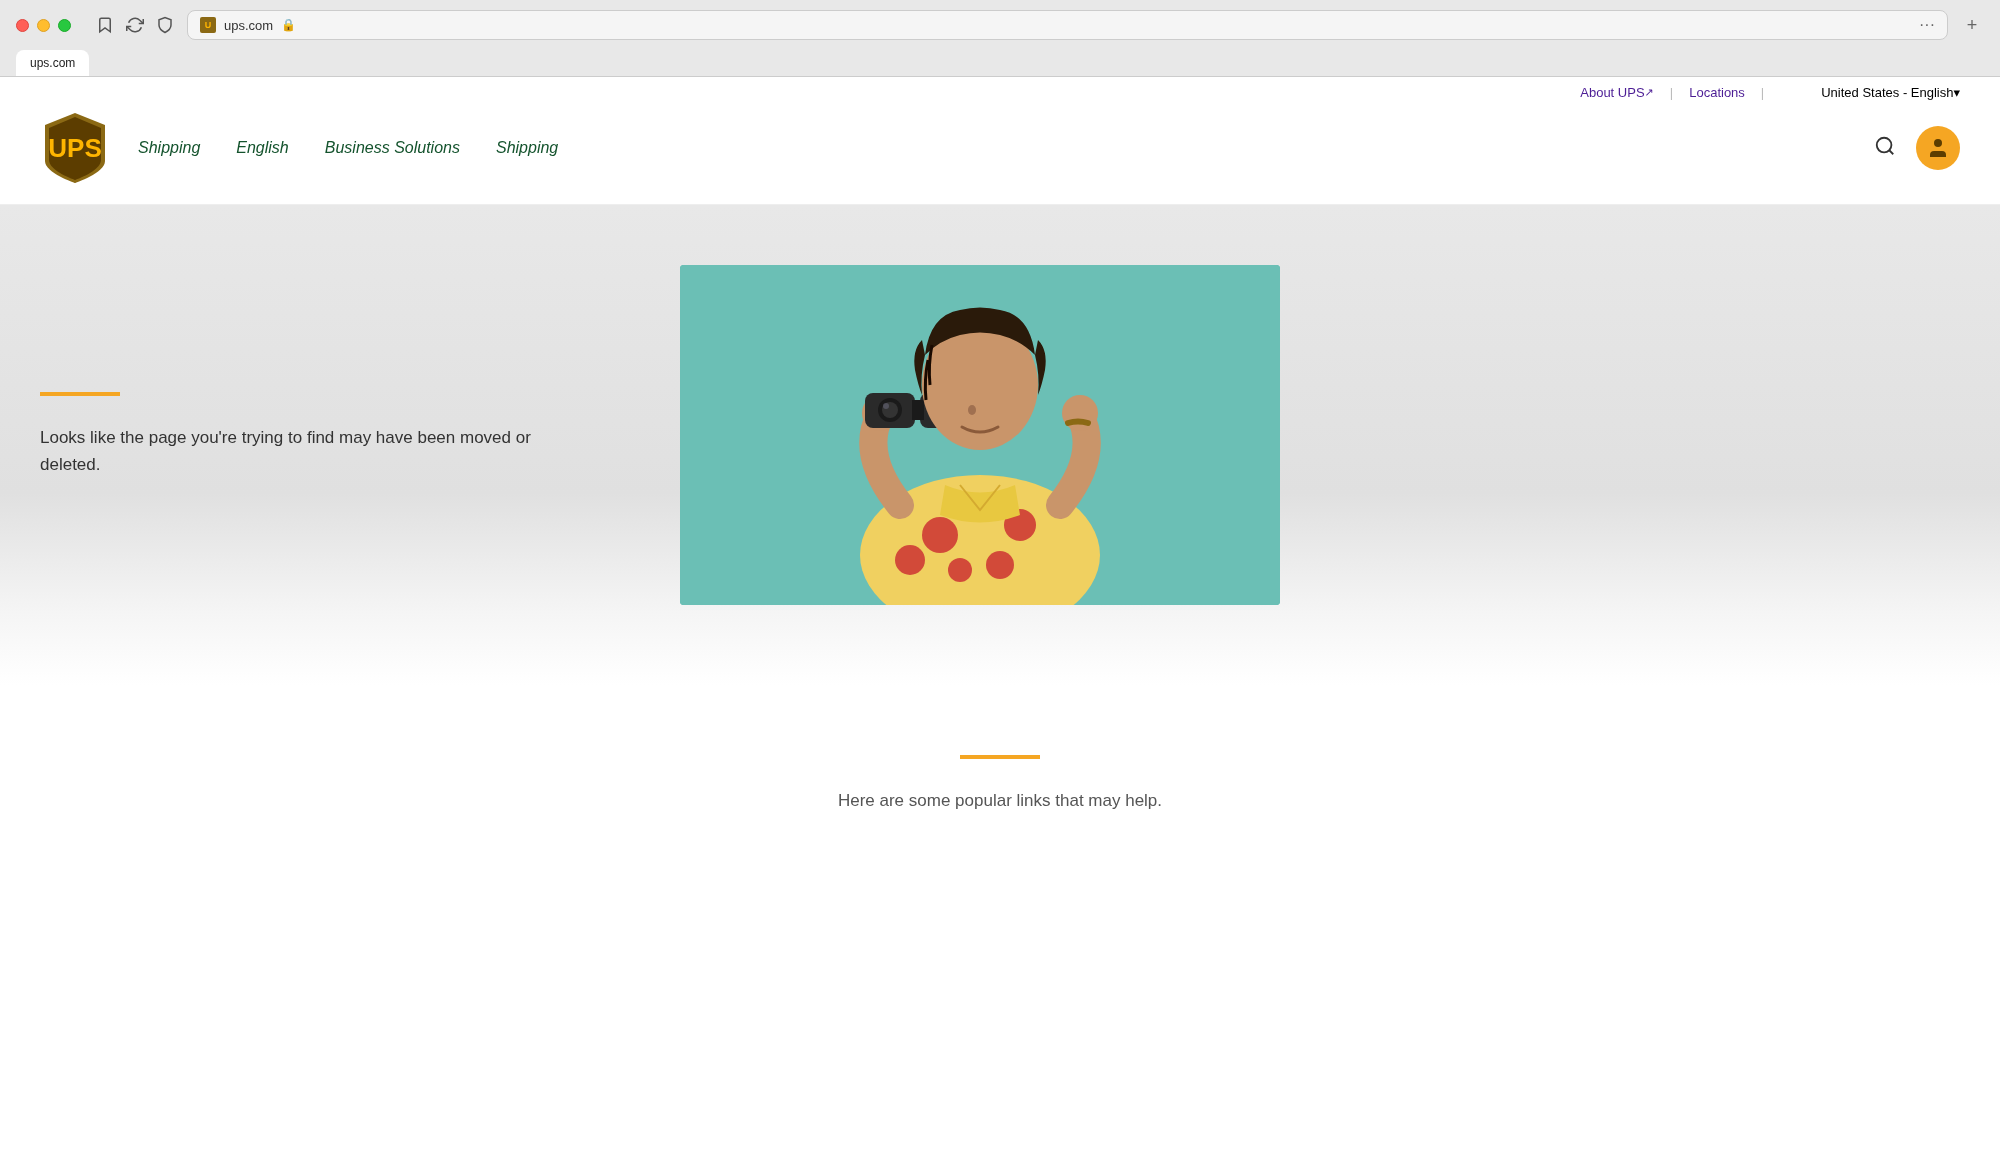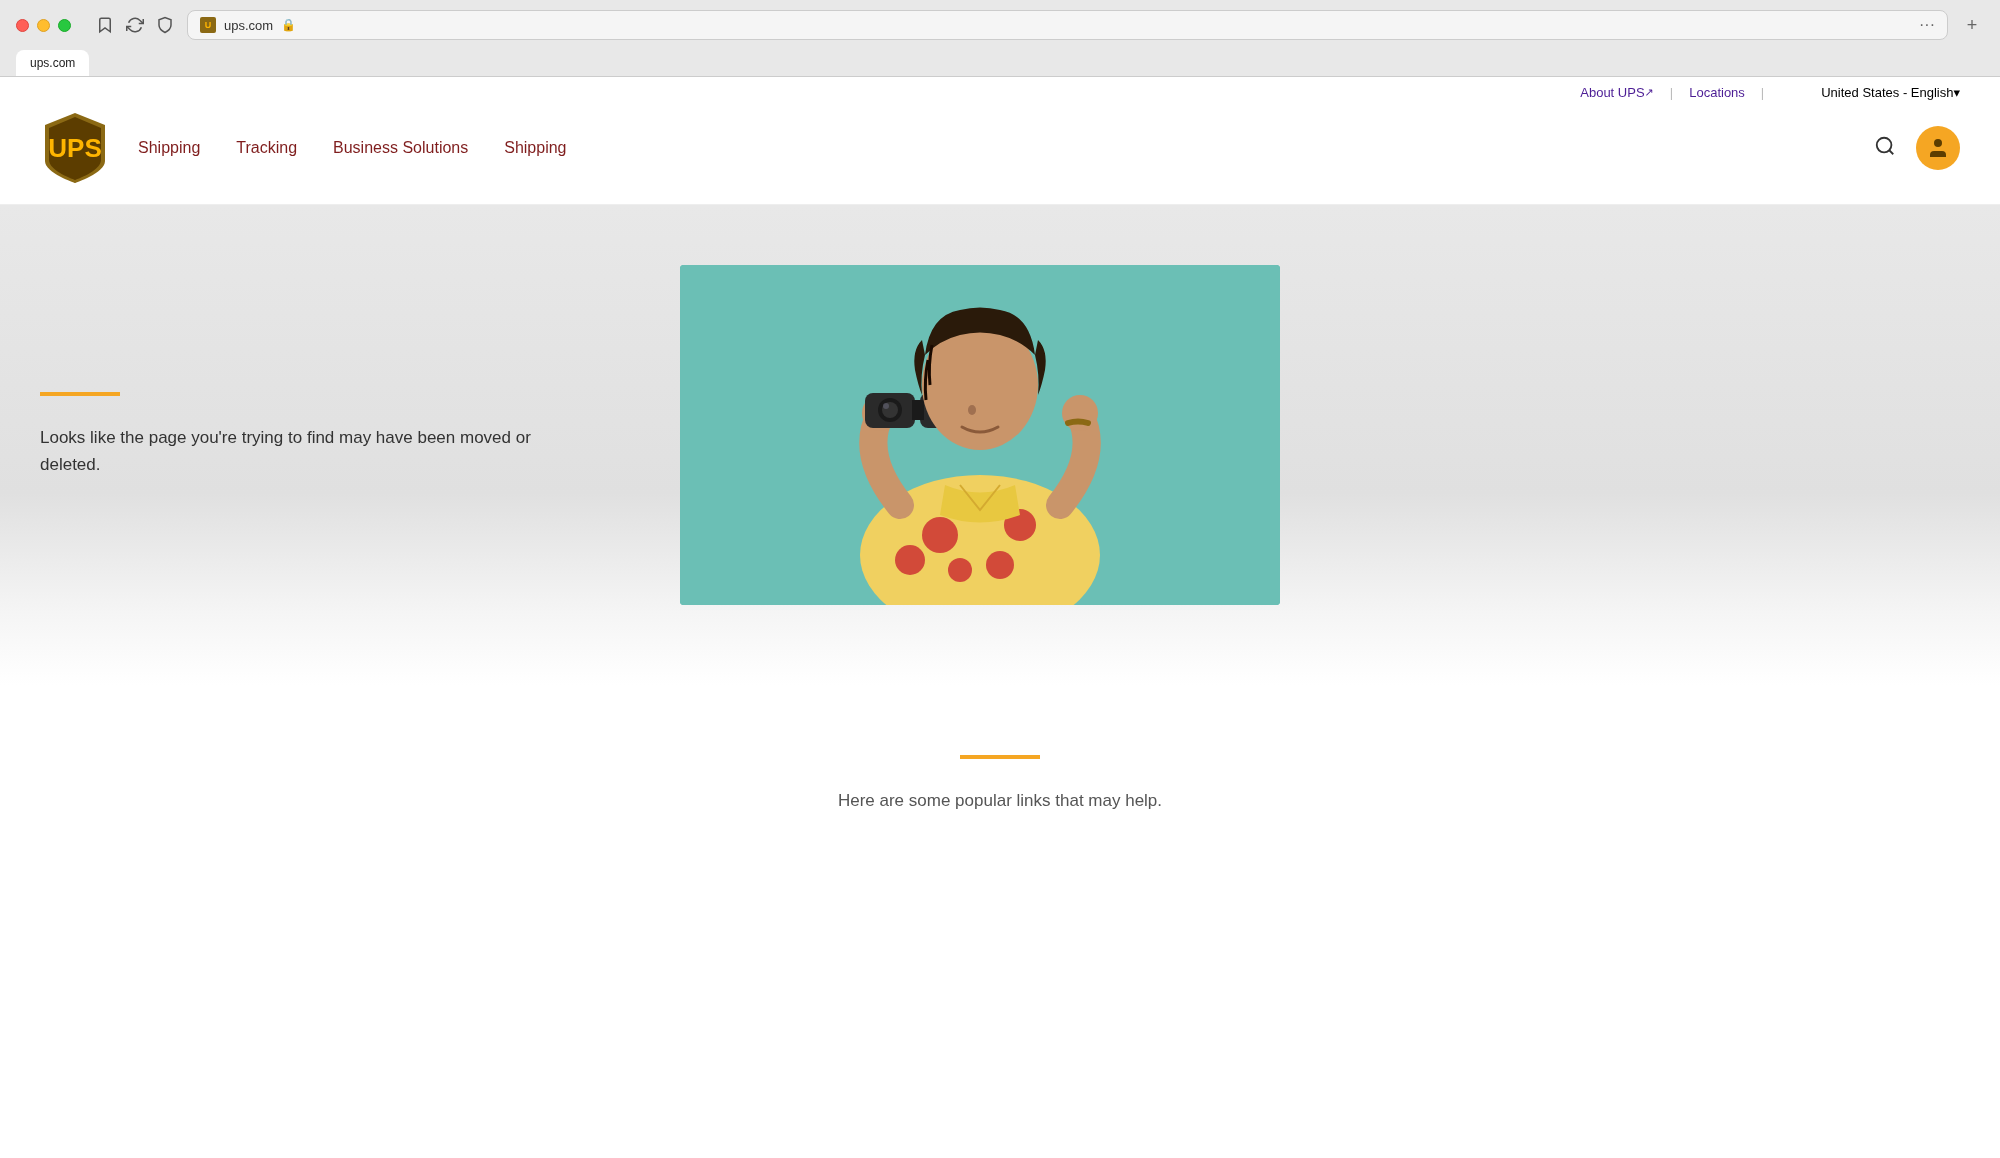--- a/index.html
+++ b/index.html
@@ -121,22 +121,22 @@
     }
     .ups-shield {
       width: 64px; height: 74px;
     }
     .nav-links {
       display: flex;
       gap: 36px;
       flex: 1;
     }
     .nav-links a {
-      color: #7f1d1d; text-decoration: none;
-      font-size: 16px; font-weight: 400;
+      color: #14532d; text-decoration: none;
+      font-size: 16px; font-weight: 400; font-style: italic;
     }
     .nav-actions {
       display: flex; align-items: center; gap: 20px;
       margin-left: auto;
     }
     .search-icon-btn {
       background: none; border: none; cursor: pointer;
       font-size: 20px; color: #333;
     }
     .user-avatar {
@@ -306,21 +306,21 @@
         <path d="M32 6 L58 17 L58 49 C58 60 32 69 32 69 C32 69 6 60 6 49 L6 17 Z" fill="#5C3D00"></path>
         <text x="32" y="46" text-anchor="middle" fill="#FFB500" font-size="26" font-weight="bold" font-family="Arial">UPS</text>
       </svg>
     </div>
 
     <div class="nav-links">
       <a href="#">
         <span>Shipping</span>
       </a>
       <a href="#">
-        <span>Tracking</span>
+        <span>English</span>
       </a>
       <a href="#">
         <span>Business Solutions</span>
       </a>
       <a href="#">
         <span>Shipping</span>
       </a>
     </div>
 
     <div class="nav-actions">

